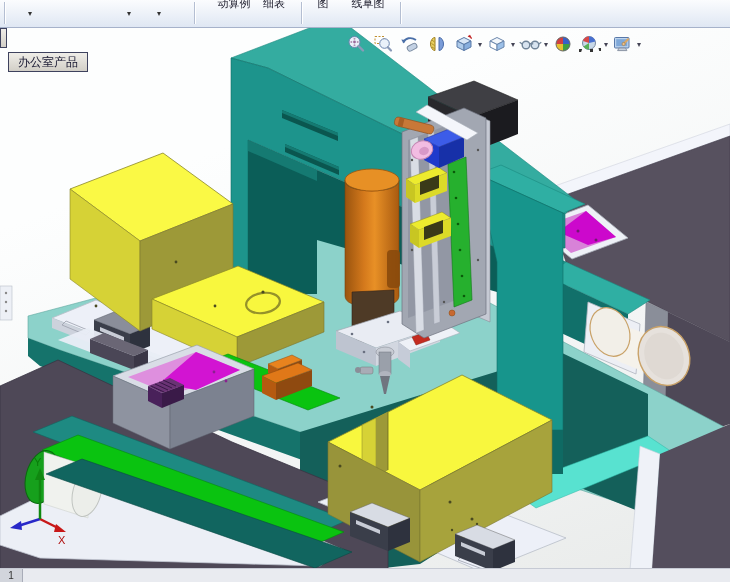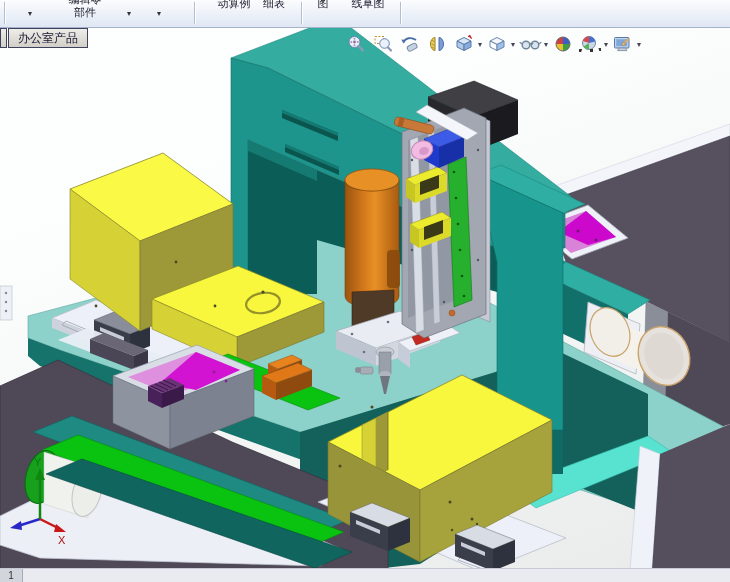--- a/index.html
+++ b/index.html
@@ -13,45 +13,41 @@
   .tb-btn .l1{display:block;margin-top:-7px;line-height:13px;}
   .tb-btn .l2{display:block;line-height:13px;}
   .tb-btn .lbl{display:block;margin-top:-4px;line-height:15px;}
   .tb-caret{position:absolute;top:9px;font-size:8px;color:#333;}
   .tb-sep{position:absolute;top:2px;width:1px;height:22px;background:#B4BED2;border-right:1px solid #fff;}
   
   .doc-tab{position:absolute;top:28px;height:18px;padding:0 9px;z-index:9;
            background:linear-gradient(#EFEDE8,#D2CFC7);border:1px solid #3E425E;
            font-size:12px;line-height:18px;color:#14142E;white-space:nowrap;}
   .doc-tab.sliver{left:0;width:5px;padding:0;}
-  .doc-tab.main{left:8px;}
+  .doc-tab.main{left:8px;margin-top:24px;}
   
   .viewport{position:absolute;left:0;top:27px;width:730px;height:541px;
             background:linear-gradient(160deg,#FDFEFE 25%,#F4F6F6 60%,#E9EBEA 100%);}
   .scene{position:absolute;left:0;top:-27px;}
   
   .hud{position:absolute;left:344px;top:4px;display:flex;align-items:center;gap:3px;z-index:5;}
   .hicon{width:24px;height:26px;display:flex;align-items:center;justify-content:center;border-radius:3px;}
   .hud .caret{font-size:8px;color:#445;margin-left:-1px;}
   
   .status{position:absolute;left:0;top:568px;width:730px;height:14px;z-index:8;
           background:#E9EBF0;border-top:1px solid #C6CAD4;}
   .page-box{position:absolute;left:0;top:0;width:22px;height:13px;background:#D2D5DC;
             border-right:1px solid #A8ACB8;font-size:10px;text-align:center;line-height:13px;color:#333;}
 </style>
 </head>
 <body>
 
 <div class="toolbar">
   <div class="tb-sep" style="left:4px"></div>
   <span class="tb-caret" style="left:28px">▾</span>
-  <div class="tb-btn" style="left:50px;width:70px">
-    <span class="l1">编辑零</span>
-    <span class="l2">部件</span>
-  </div>
   <span class="tb-caret" style="left:127px">▾</span>
   <span class="tb-caret" style="left:157px">▾</span>
   <div class="tb-sep" style="left:194px"></div>
   <div class="tb-btn" style="left:206px;width:56px">
     <span class="lbl">动算例</span>
   </div>
   <div class="tb-btn" style="left:252px;width:44px">
     <span class="lbl">细表</span>
   </div>
   <div class="tb-sep" style="left:301px"></div>

